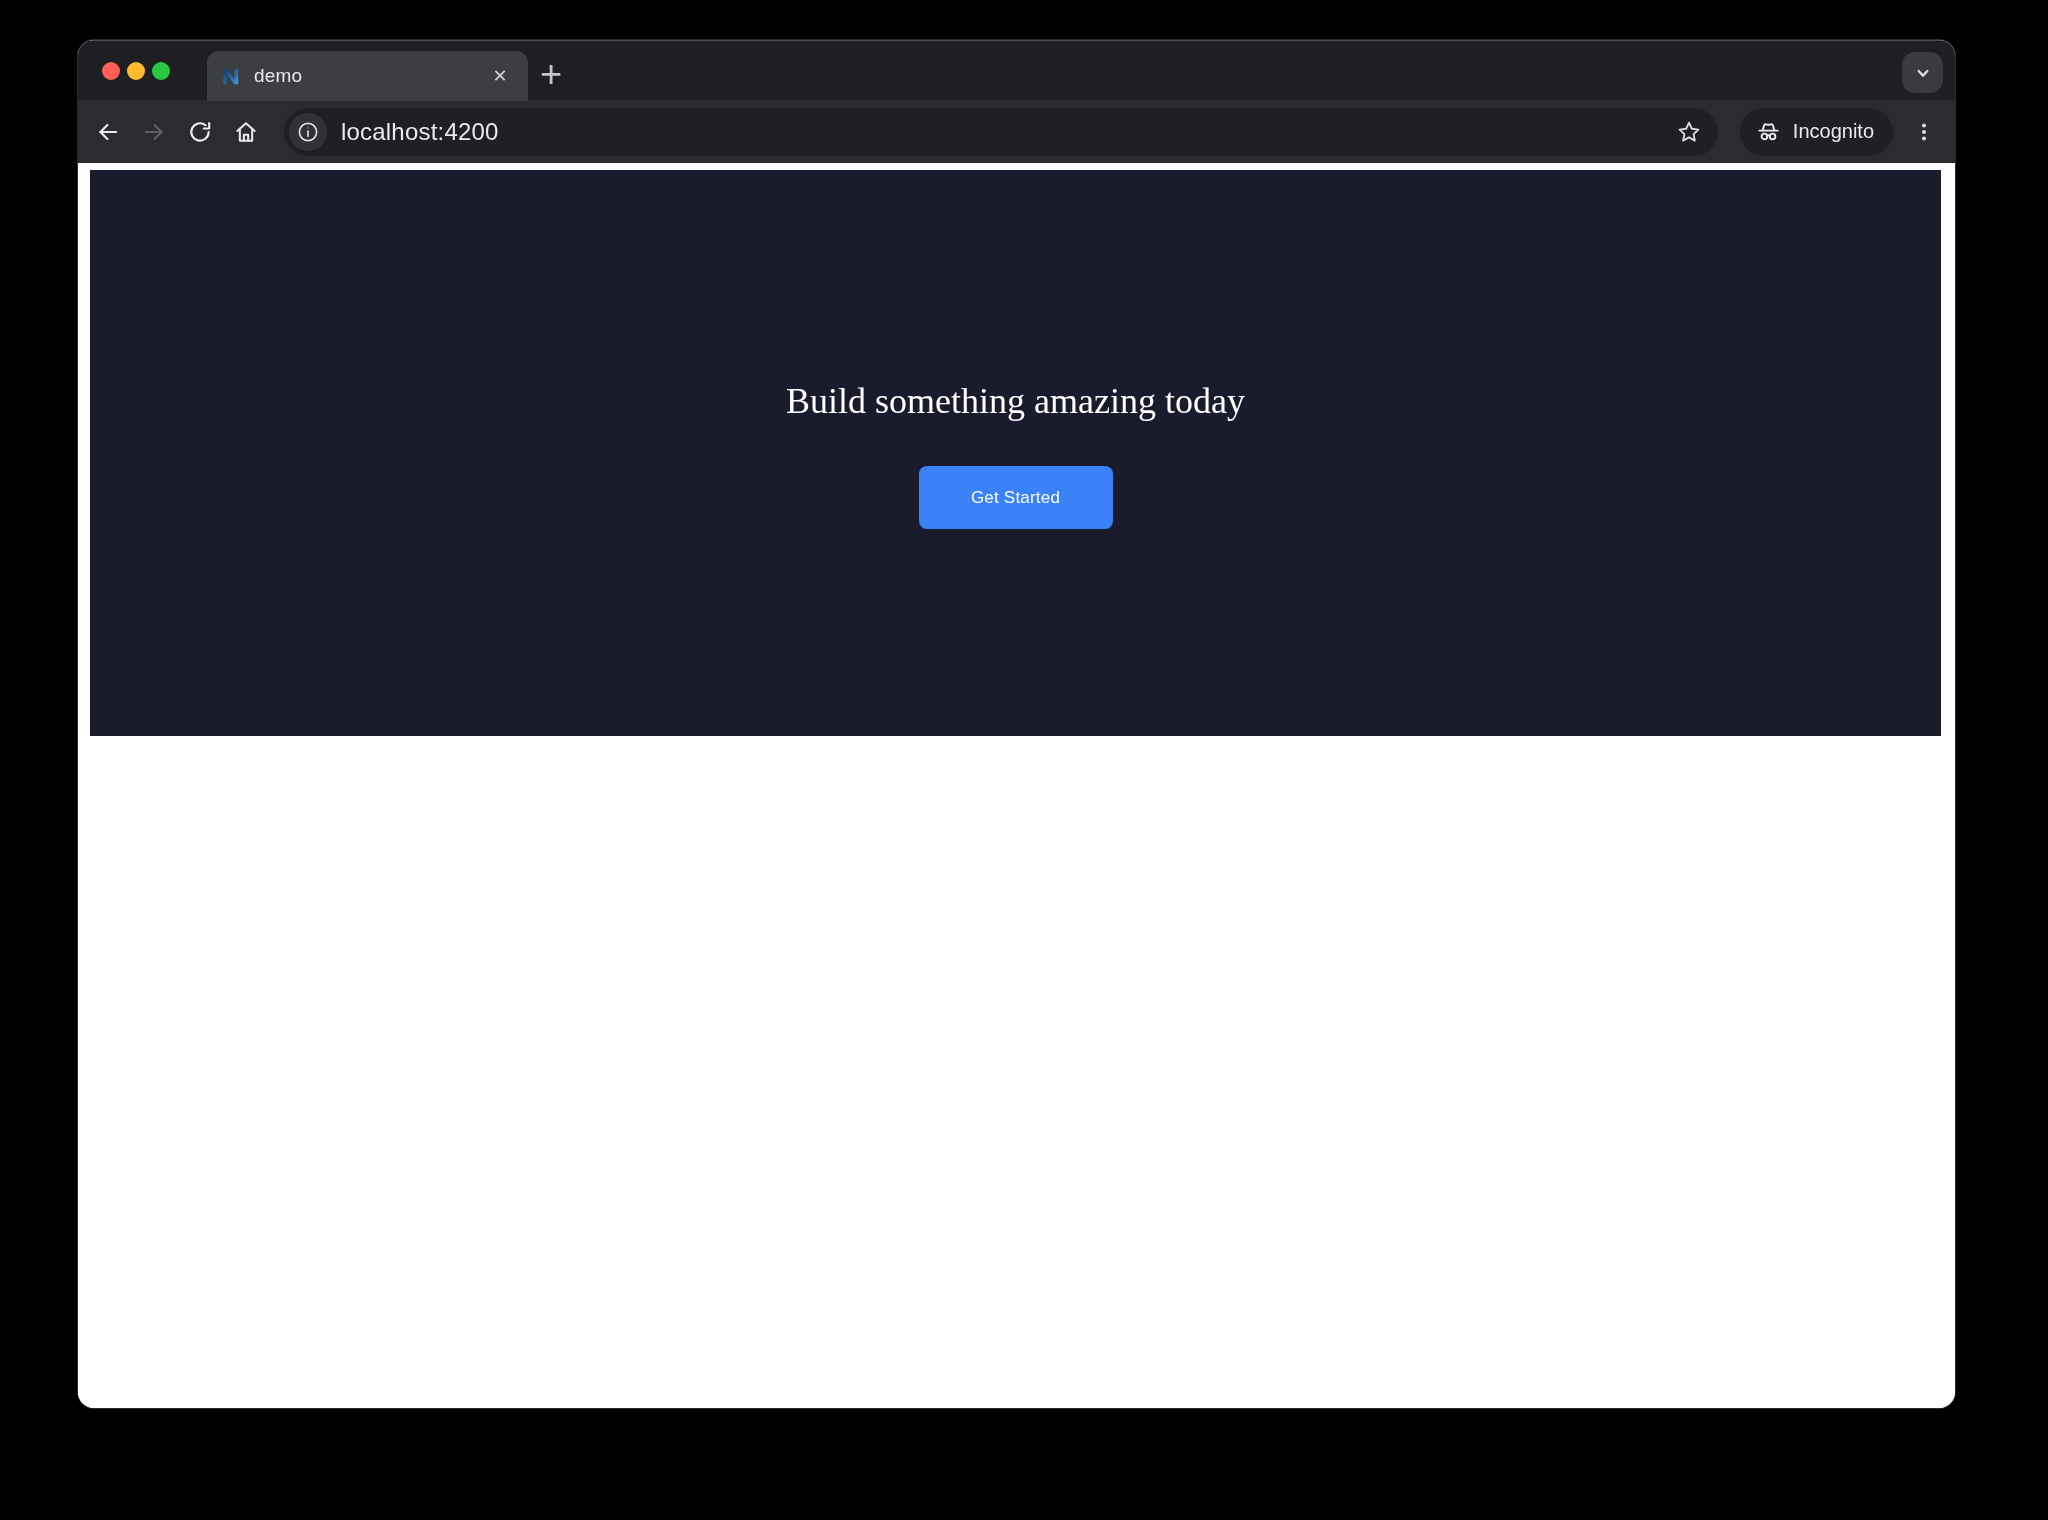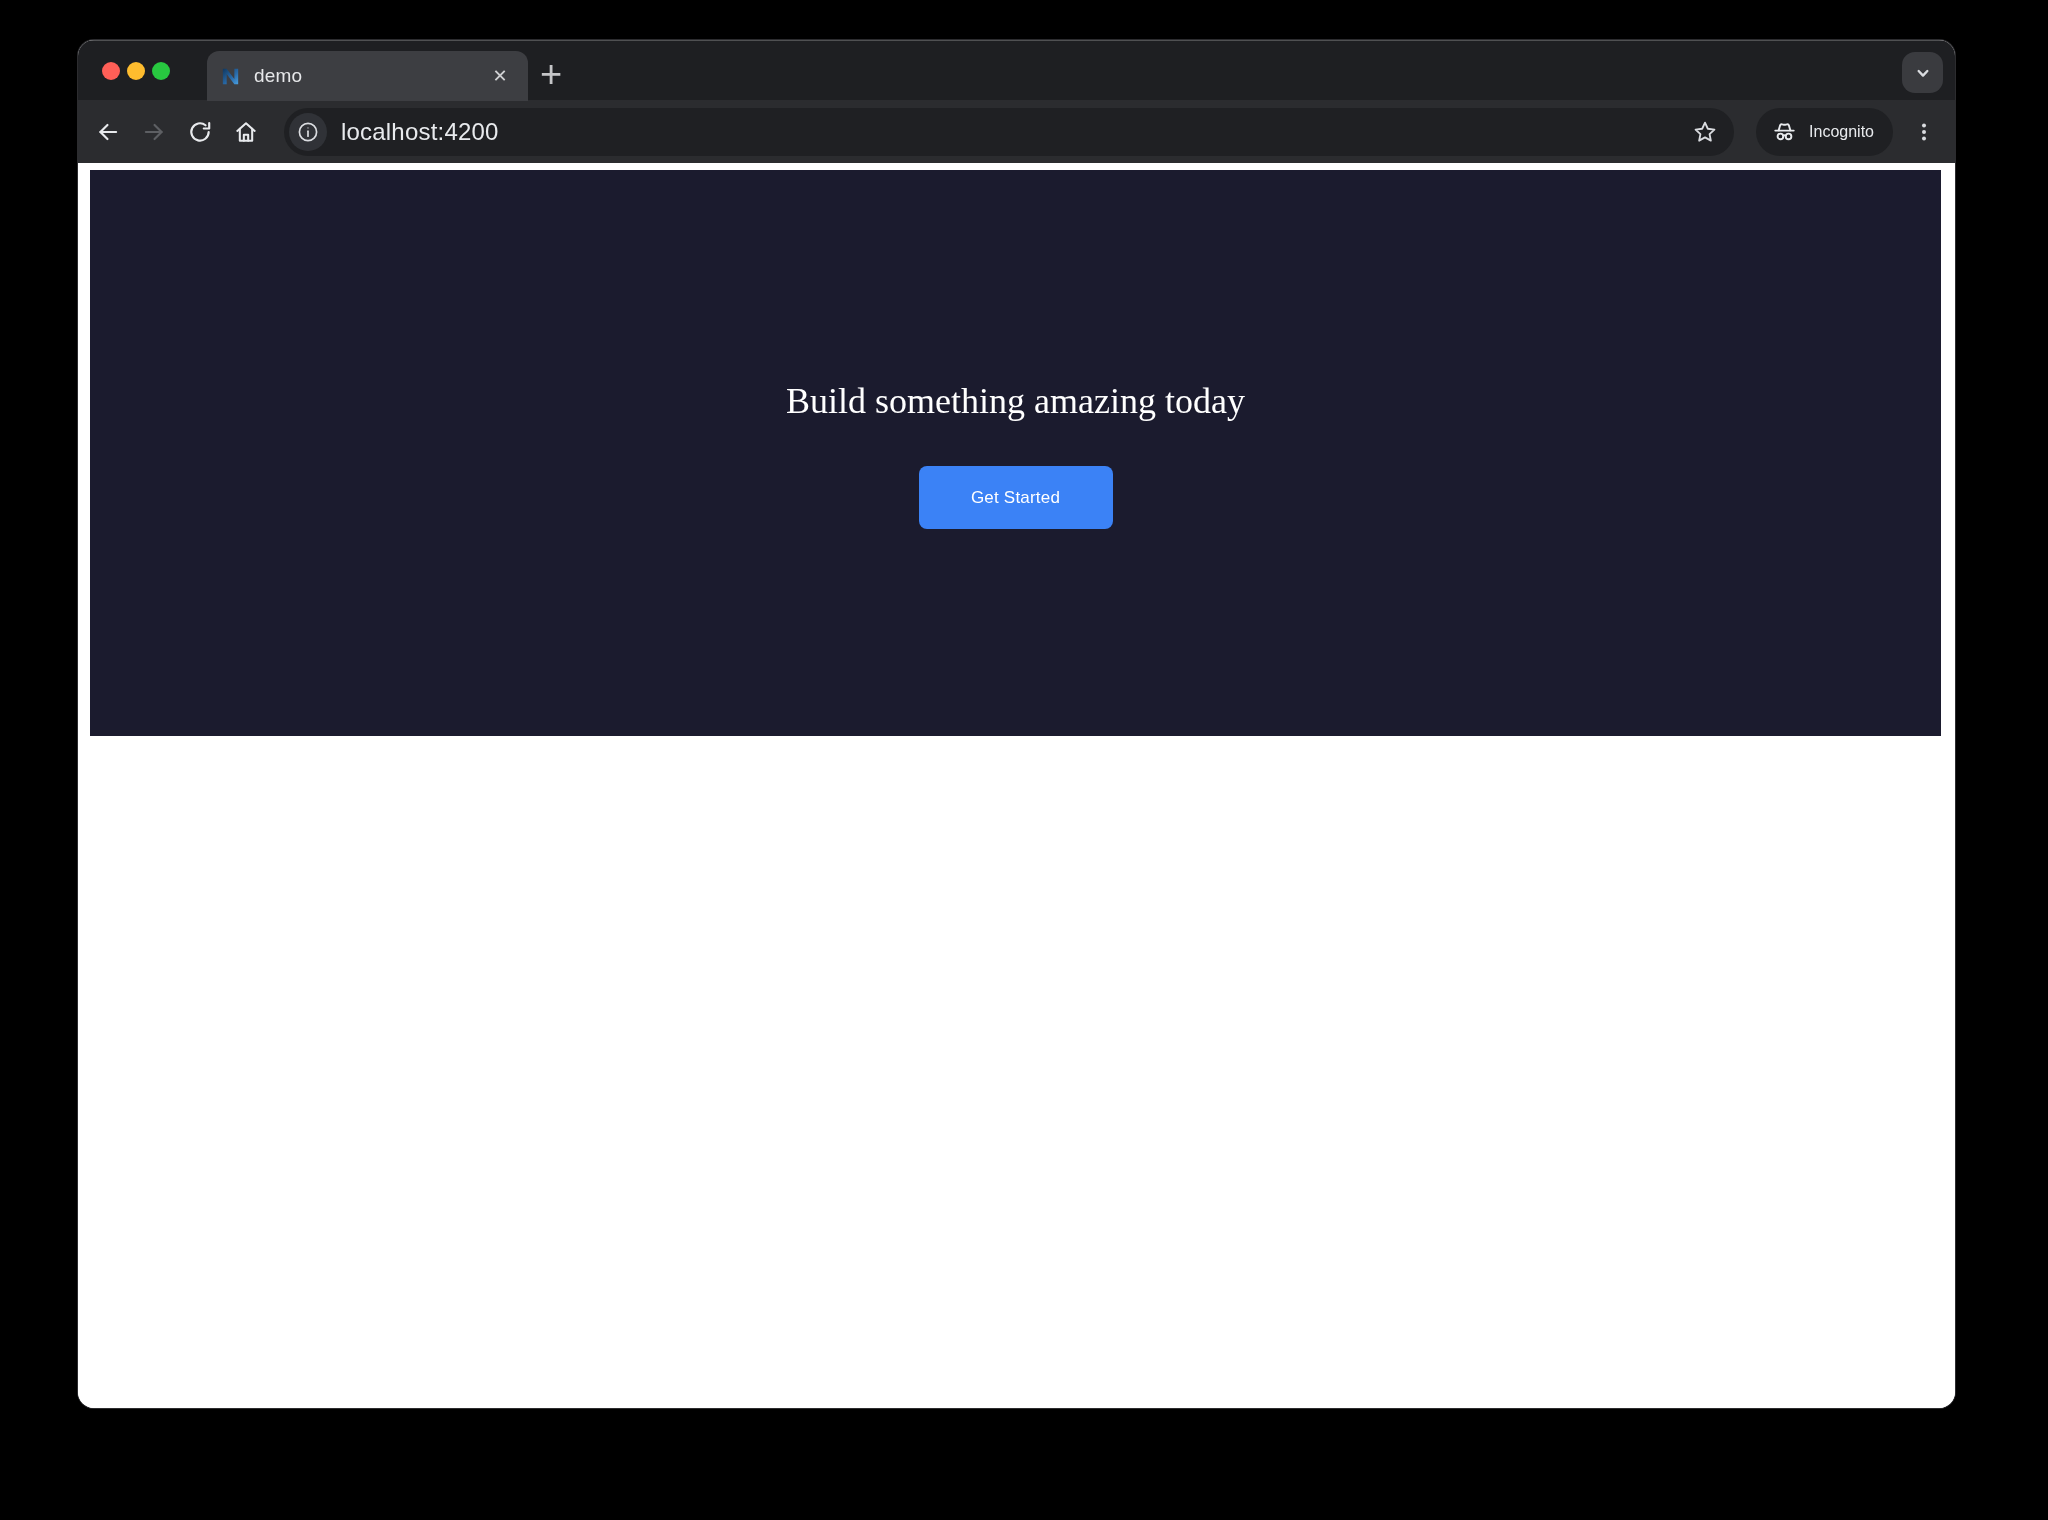--- a/index.html
+++ b/index.html
@@ -56,21 +56,21 @@
                display:flex; align-items:center; justify-content:center; color:#dadce0; }
   .info-chip svg { width:24px; height:24px; }
   .url-text { flex:1; min-width:0; margin-left:14px; font-size:24px; color:#e8eaed;
               letter-spacing:.2px; white-space:nowrap; overflow:hidden; }
   .star-btn { flex:none; width:34px; height:34px; display:flex; align-items:center;
               justify-content:center; color:#dadce0; background:none; border:none; }
   .star-btn svg { width:26px; height:26px; }
 
   .incognito-pill { flex:none; height:48px; margin:0 16px 0 22px; padding:0 19px 0 15px;
                     border-radius:24px; background:#1f2023; display:flex;
-                    align-items:center; gap:11px; color:#e8eaed; font-size:16px; }
+                    align-items:center; gap:11px; color:#e8eaed; font-size:20px; }
   .incognito-pill svg { width:27px; height:27px; }
   .menu-dots { flex:none; width:30px; height:44px; background:none; border:none;
                color:#dadce0; display:flex; align-items:center; justify-content:center; }
   .menu-dots svg { width:24px; height:24px; }
 
   
   .content { height:1245px; background:#fff; padding:7px 14px 0 12px; }
   .hero { height:566px; background:#1b1b2e; display:flex; flex-direction:column;
           align-items:center; padding-top:176px;
           font-family:"Liberation Serif", serif; color:#fff; }

